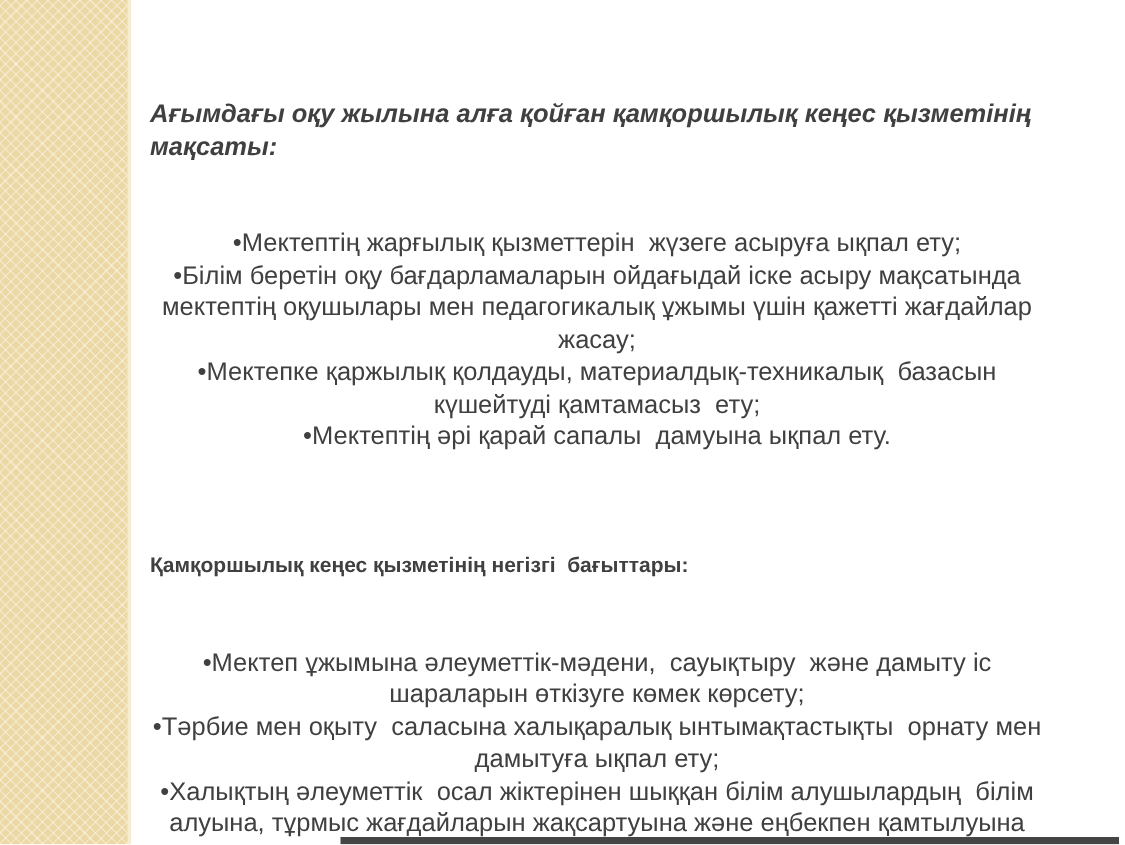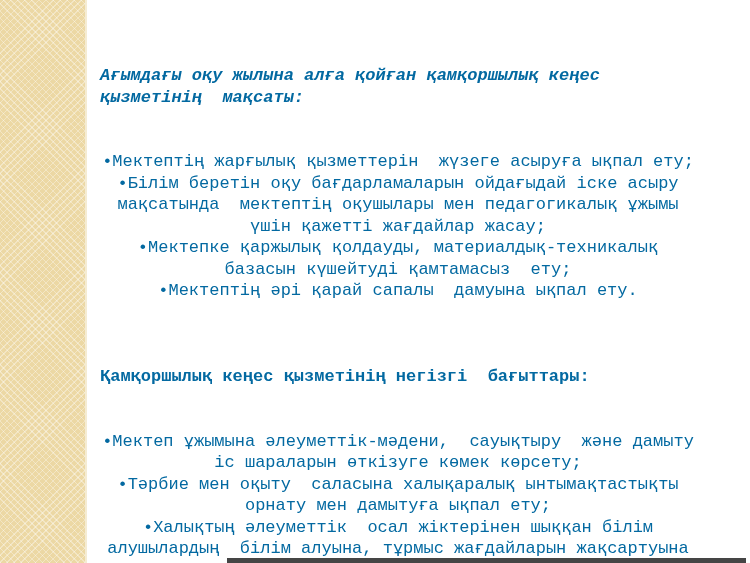--- a/index.html
+++ b/index.html
@@ -6,22 +6,22 @@
     margin: 0;
     padding: 0;
     background: #ffffff;
   }
   .slide {
     position: relative;
     width: 746px;
     height: 563px;
     background: #ffffff;
     overflow: hidden;
-    font-family: Liberation Mono, monospace;
-    color: #0369a1;
+    font-family: Liberation Sans, sans-serif;
+    color: #404040;
   }
   .sidebar {
     position: absolute;
     left: 0;
     top: 0;
     width: 85px;
     height: 100%;
     background-color: #ecd8a4;
     background-image:
       repeating-linear-gradient(45deg,  rgba(255,255,255,0.35) 0 1px, transparent 1px 5px),
@@ -43,21 +43,21 @@
     font-weight: bold;
     font-style: italic;
     margin: 0;
     font-size: 17px;
     line-height: 21.5px;
     white-space: pre-wrap;
   }
   .directions-heading {
     font-weight: bold;
     margin: 0;
-    font-size: 17px;
+    font-size: 14px;
     line-height: 21.5px;
     white-space: pre-wrap;
   }
   .bullet-item {
     margin: 0;
     text-align: center;
   }
   .bottom-bar {
     position: absolute;
     left: 227px;

